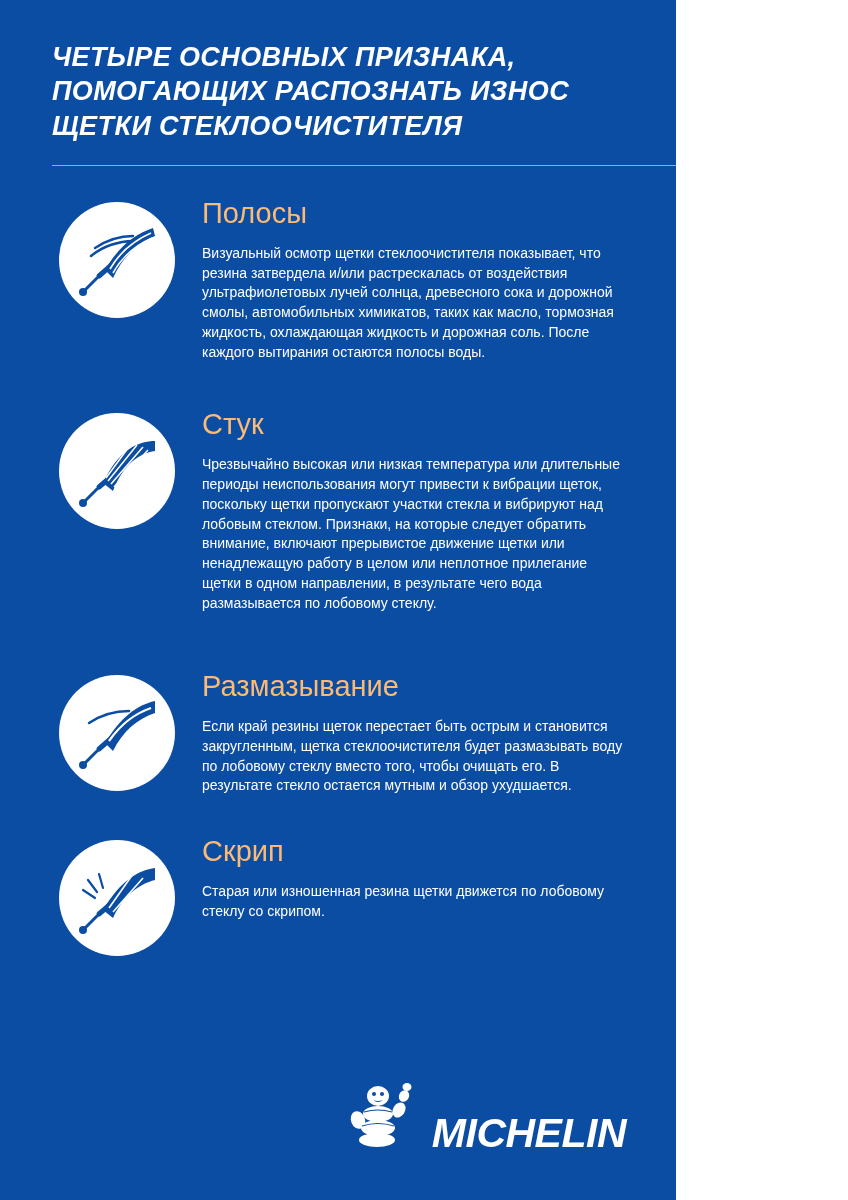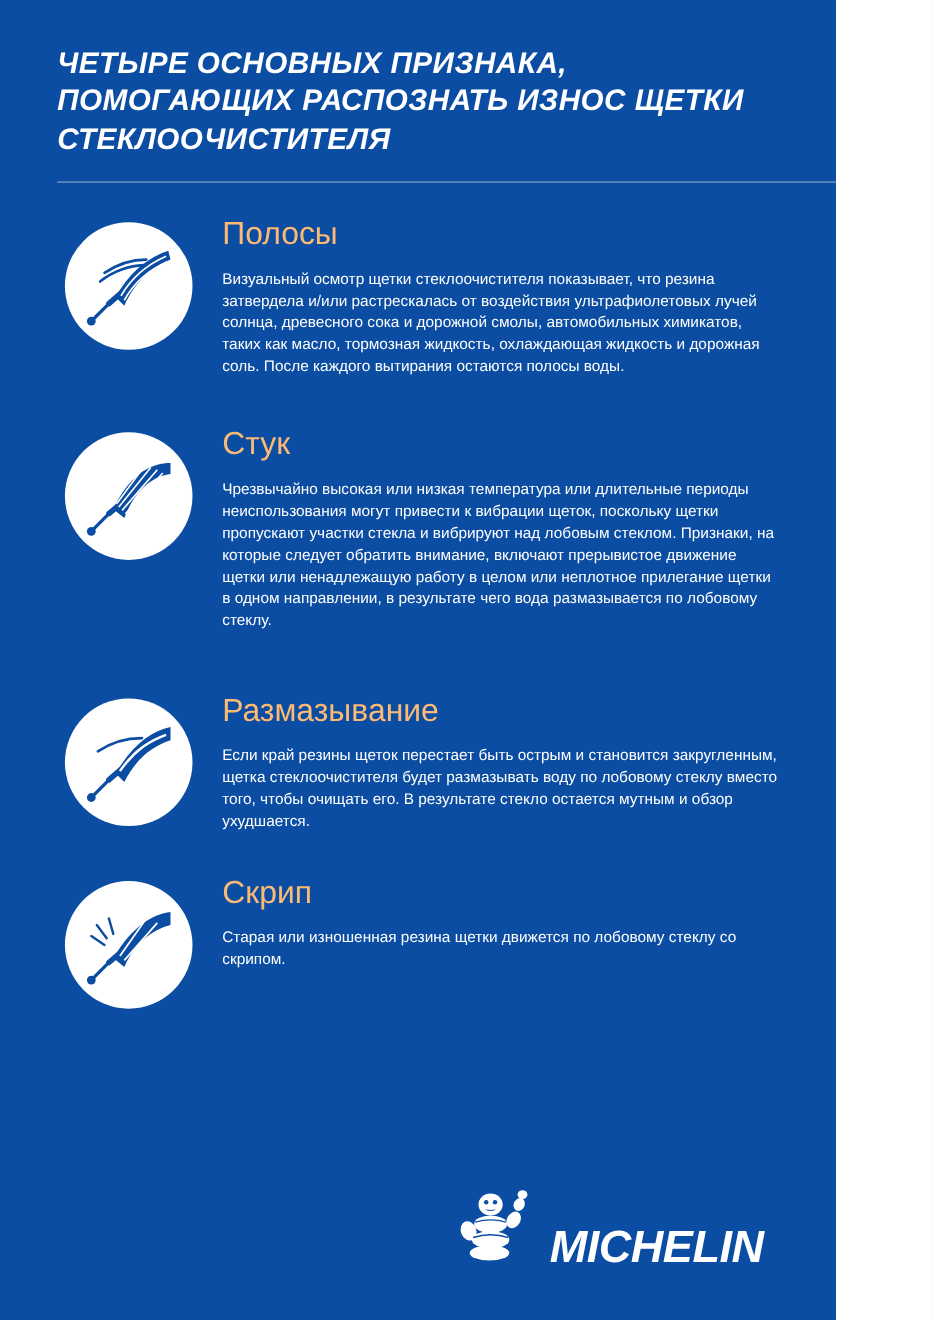--- a/index.html
+++ b/index.html
@@ -4,21 +4,21 @@
 <style>
   * { box-sizing: border-box; margin: 0; padding: 0; }
   html, body {
     width: 848px;
     height: 1200px;
     background: #ffffff;
     font-family: "Liberation Sans", sans-serif;
   }
   .poster {
     position: relative;
-    width: 760px;
+    width: 676px;
     height: 1200px;
     background: #0b4da2;
     overflow: hidden;
   }
   
   .header {
     padding: 40px 52px 0 52px;
   }
   .headline {
     color: #ffffff;
@@ -77,21 +77,21 @@
     font-size: 14px;
     line-height: 1.42;
     max-width: 560px;
   }
   .sp-1 { margin-bottom: 44px; }
   .sp-2 { margin-bottom: 55px; }
   .sp-3 { margin-bottom: 38px; }
   
   .footer {
     position: absolute;
-    right: 66px;
+    right: 50px;
     bottom: 42px;
     display: flex;
     align-items: flex-end;
     gap: 10px;
   }
   .logo-word {
     color: #ffffff;
     font-size: 41px;
     font-weight: bold;
     font-style: italic;

